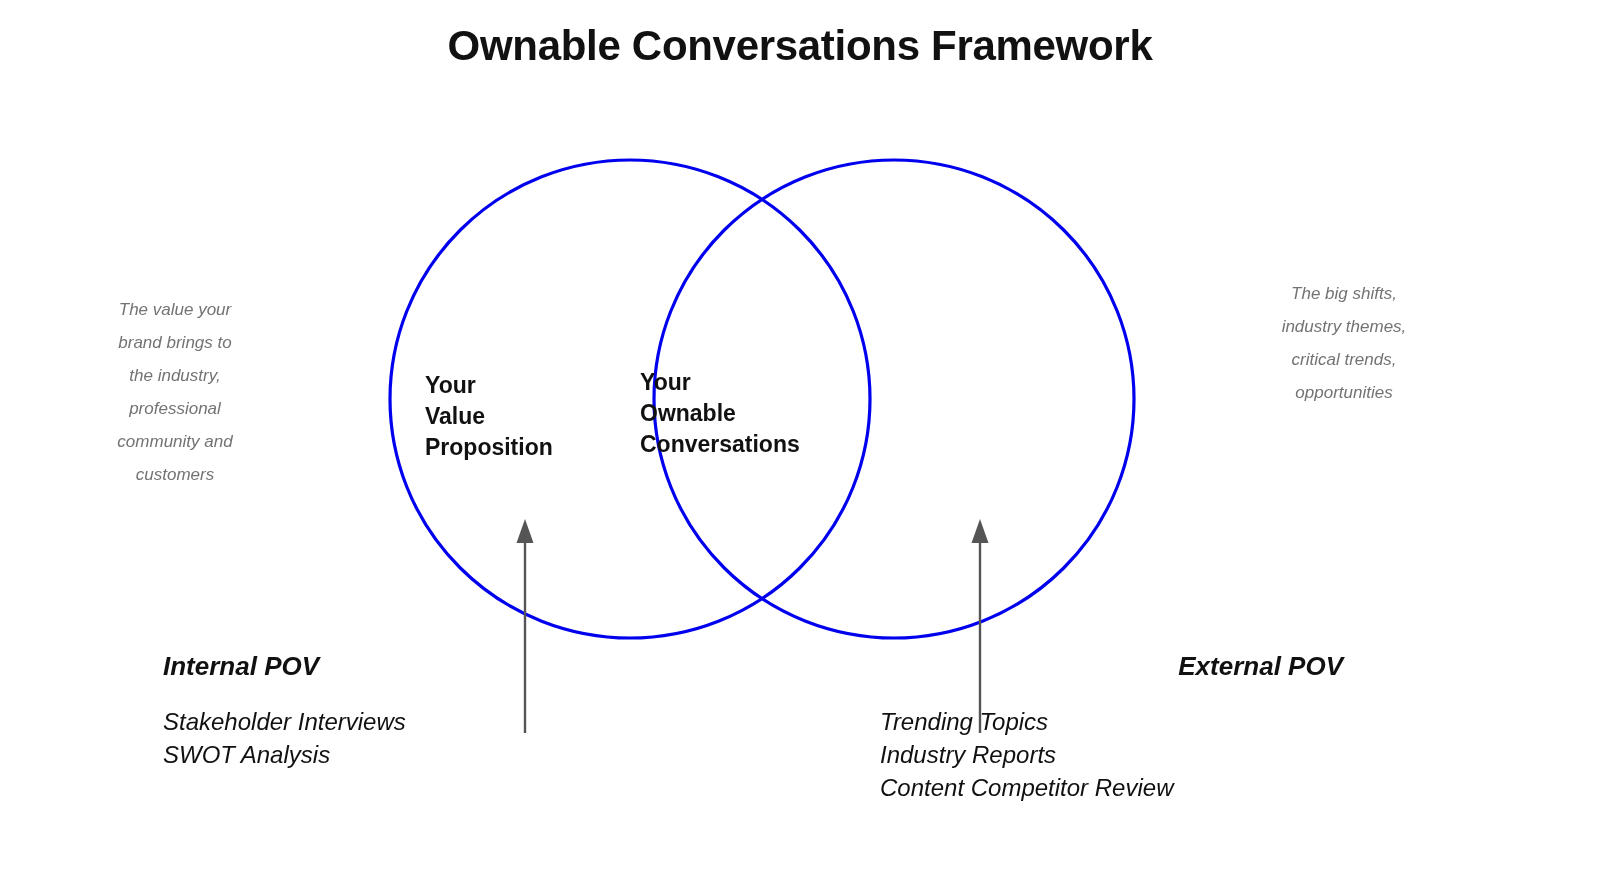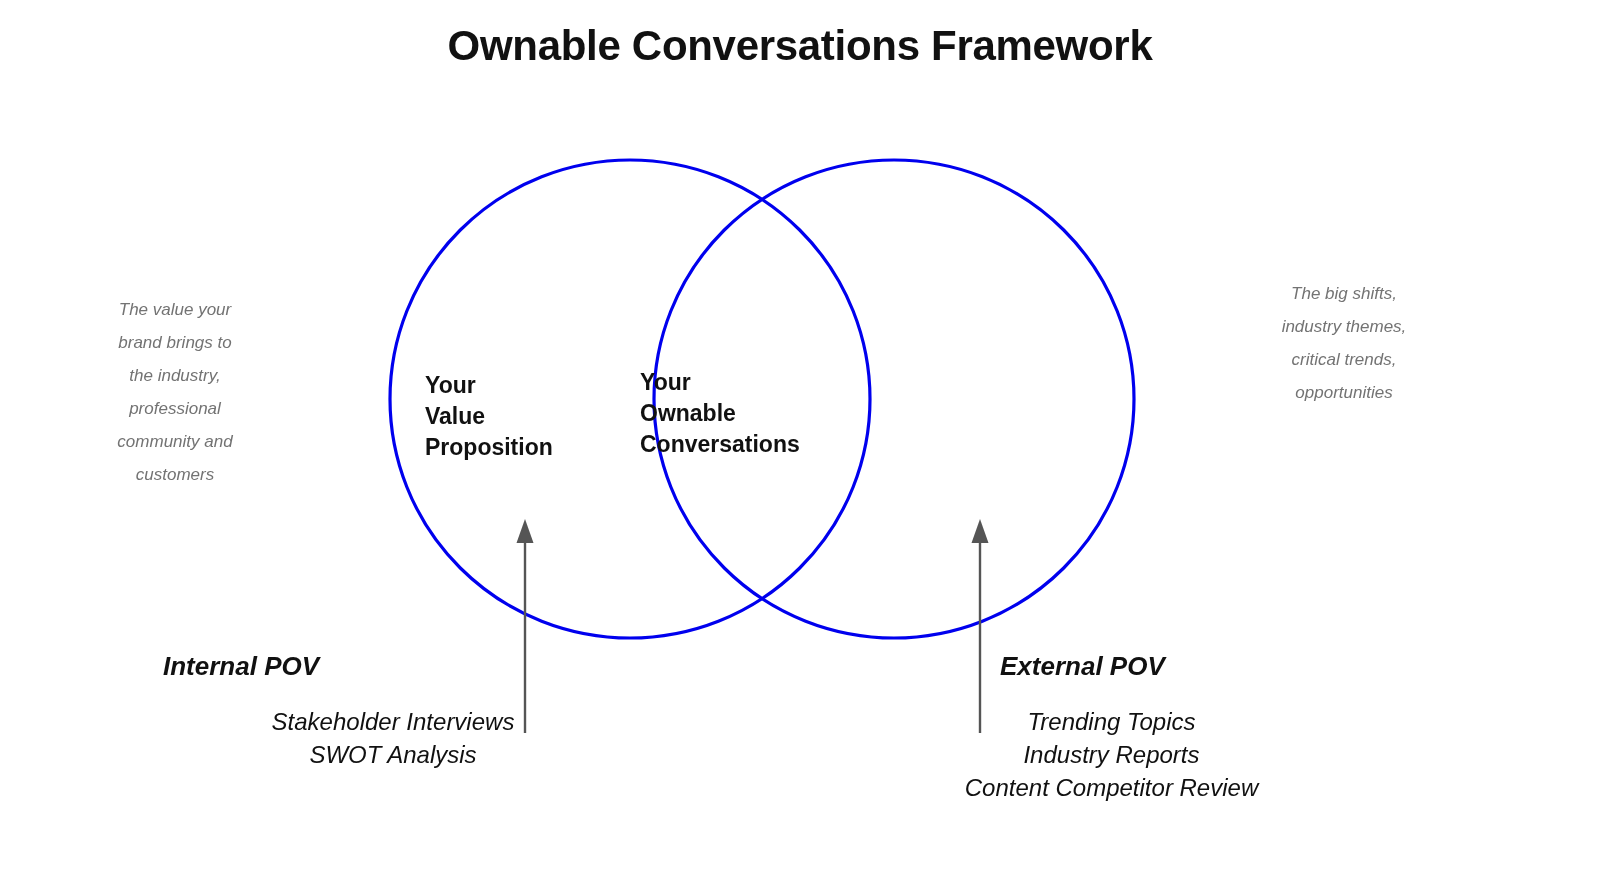--- a/index.html
+++ b/index.html
@@ -75,31 +75,31 @@
 
   
   .pov-head {
     position: absolute;
     font-style: italic;
     font-weight: bold;
     font-size: 26px;
     color: #111111;
   }
   .pov-head-left  { left: 163px;  top: 651px; text-align: left; }
-  .pov-head-right { left: 1000px; top: 651px; width: 343px; text-align: left; }
+  .pov-head-right { left: 1000px; top: 651px; width: 343px; text-align: right; }
 
   .pov-list {
     position: absolute;
     font-style: italic;
     font-size: 24px;
     line-height: 33px;
     color: #111111;
   }
-  .pov-list-left  { left: 163px;  top: 705px; width: 460px; text-align: center; }
-  .pov-list-right { left: 880px;  top: 705px; width: 463px; text-align: center; }
+  .pov-list-left  { left: 163px;  top: 705px; width: 460px; text-align: left; }
+  .pov-list-right { left: 880px;  top: 705px; width: 463px; text-align: left; }
   .pov-list div { white-space: nowrap; }
   .pov-list-right div { white-space: nowrap; }
 </style>
 </head>
 <body>
 
 <div id="stage">
 
   <div class="title">Ownable Conversations Framework</div>
 

